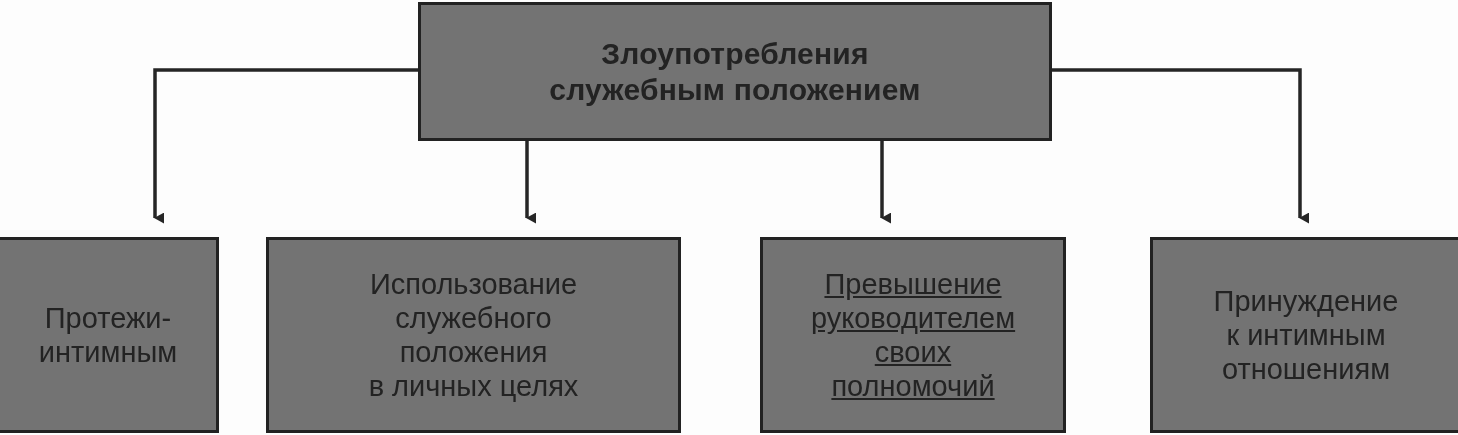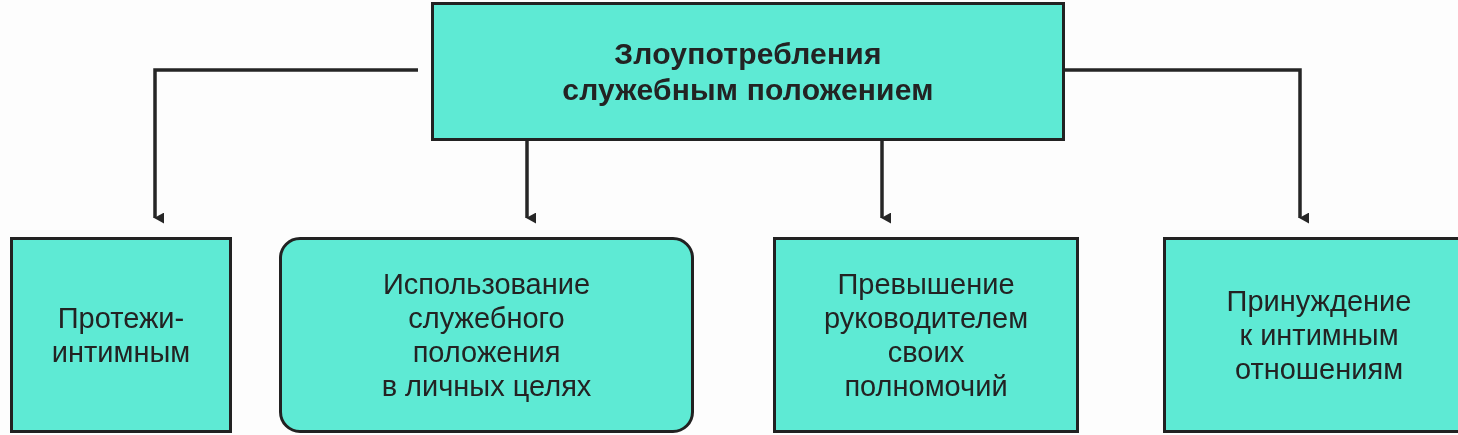--- a/index.html
+++ b/index.html
@@ -20,27 +20,26 @@
     left: 0;
     top: 0;
     width: 1458px;
     height: 435px;
     pointer-events: none;
   }
   .node {
     position: absolute;
     box-sizing: border-box;
     border: 3px solid #222222;
-    background: #5eead4;
+    background: #737373;
     display: flex;
     align-items: center;
     justify-content: center;
     text-align: center;
     color: #232323;
-    margin-left: 13px;
   }
   .node-label {
     display: block;
     white-space: pre-line;
     line-height: 1.18;
   }
   #root-node {
     left: 418px;
     top: 2px;
     width: 634px;
@@ -59,27 +58,27 @@
     left: -3px;
     top: 237px;
     width: 222px;
     height: 196px;
   }
   #leaf-node-1 {
     left: 266px;
     top: 237px;
     width: 415px;
     height: 196px;
-    border-radius: 21px;
   }
   #leaf-node-2 {
     left: 760px;
     top: 237px;
     width: 306px;
     height: 196px;
+    text-decoration: underline;
   }
   #leaf-node-3 {
     left: 1150px;
     top: 237px;
     width: 312px;
     height: 196px;
   }
 </style>
 </head>
 <body>

